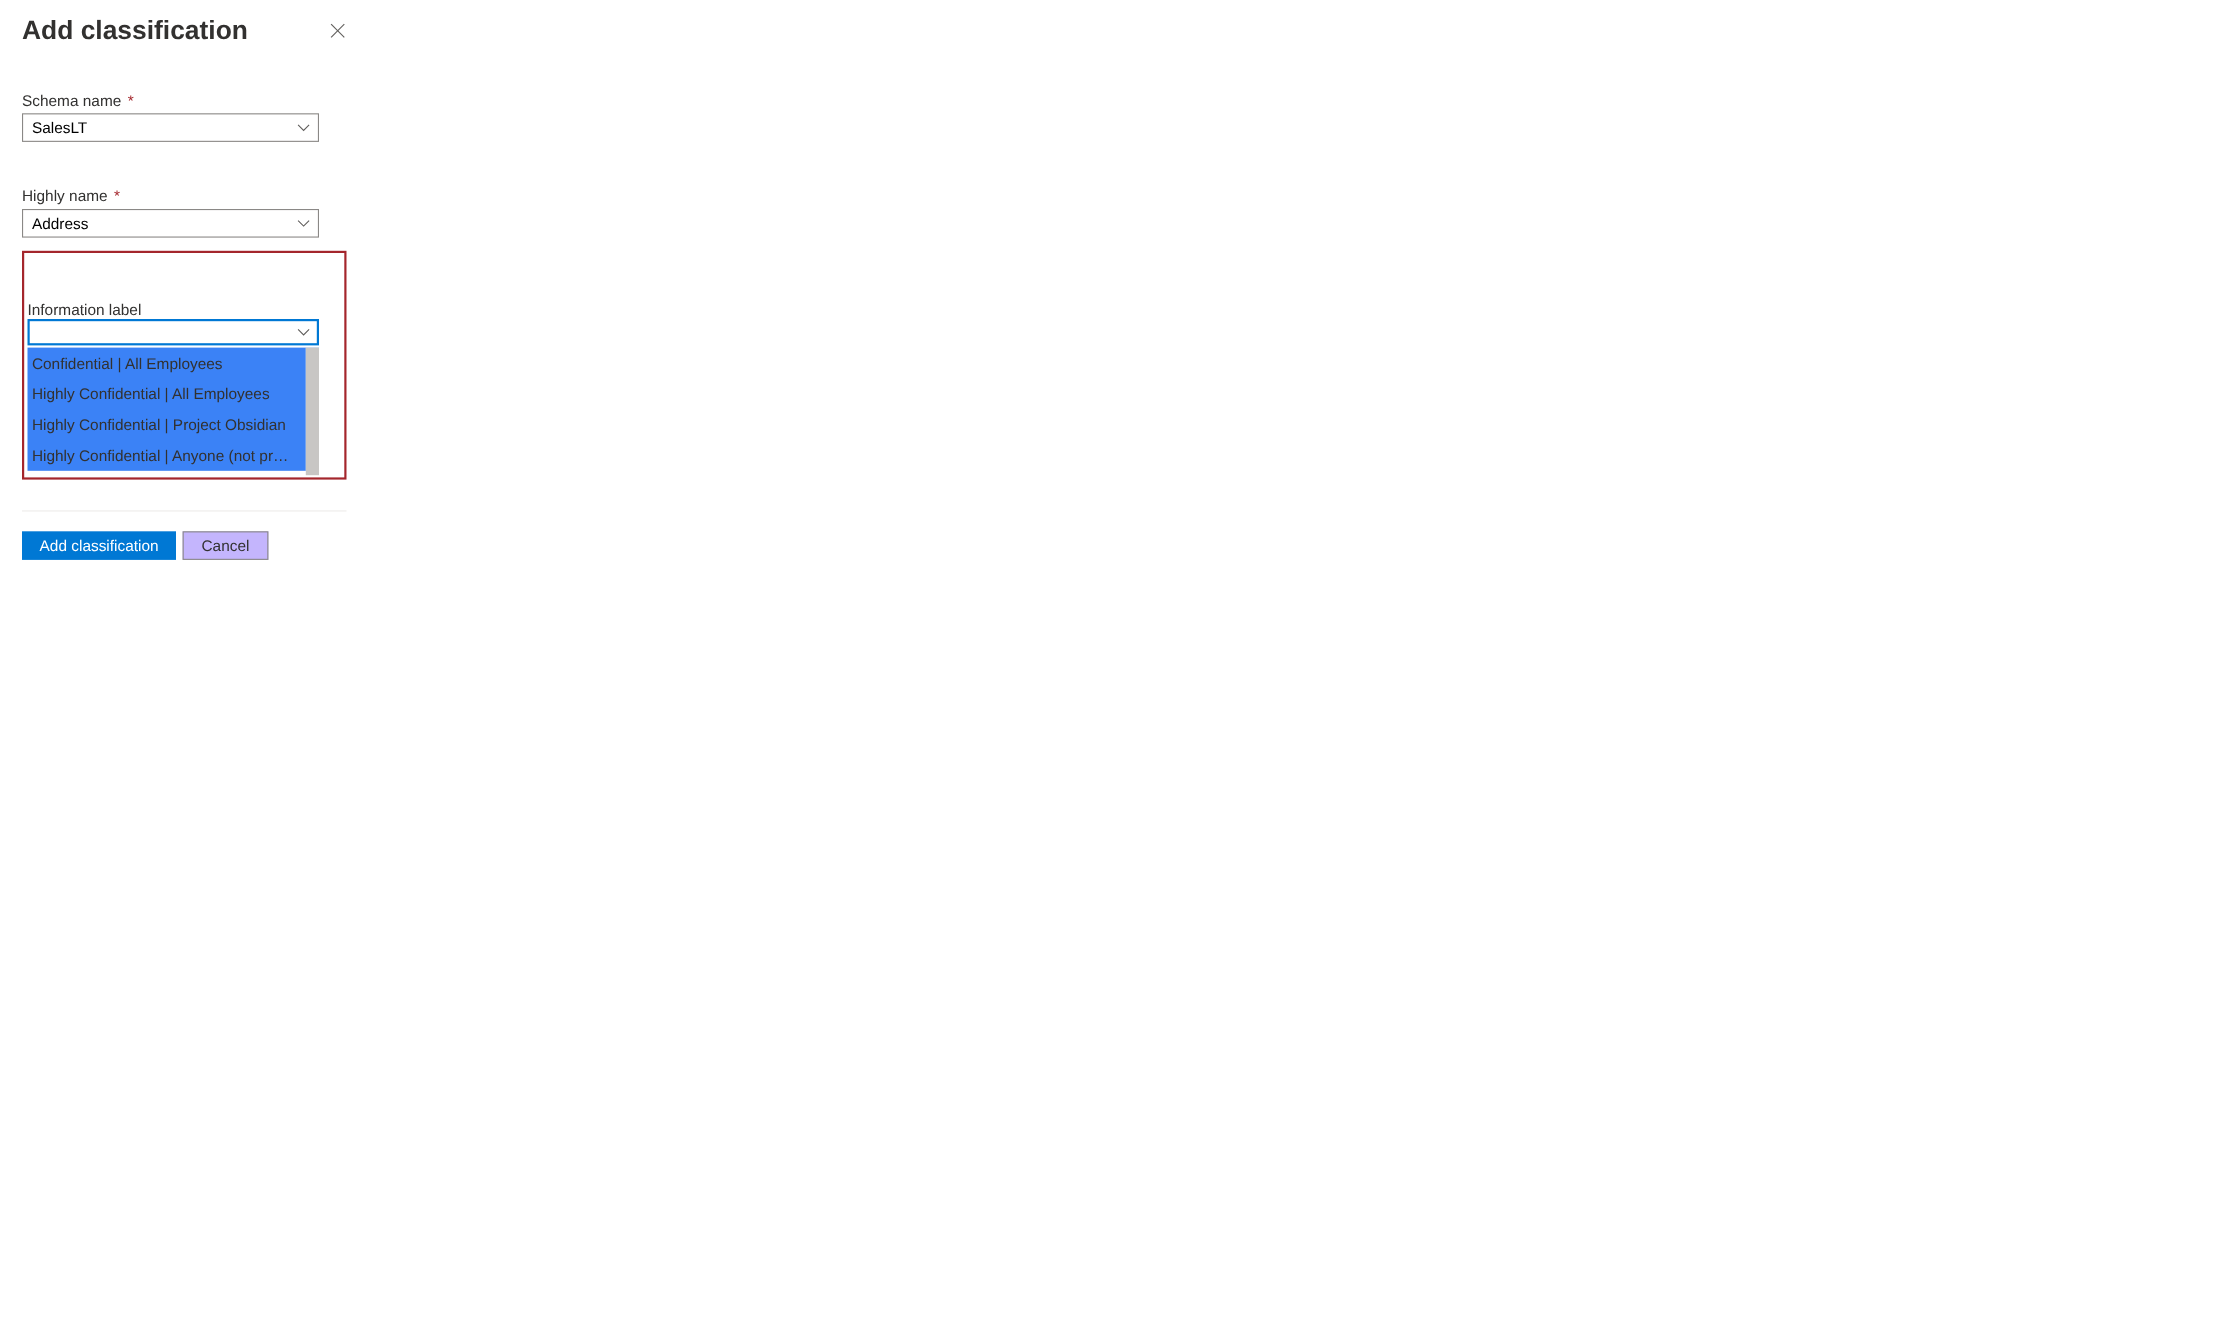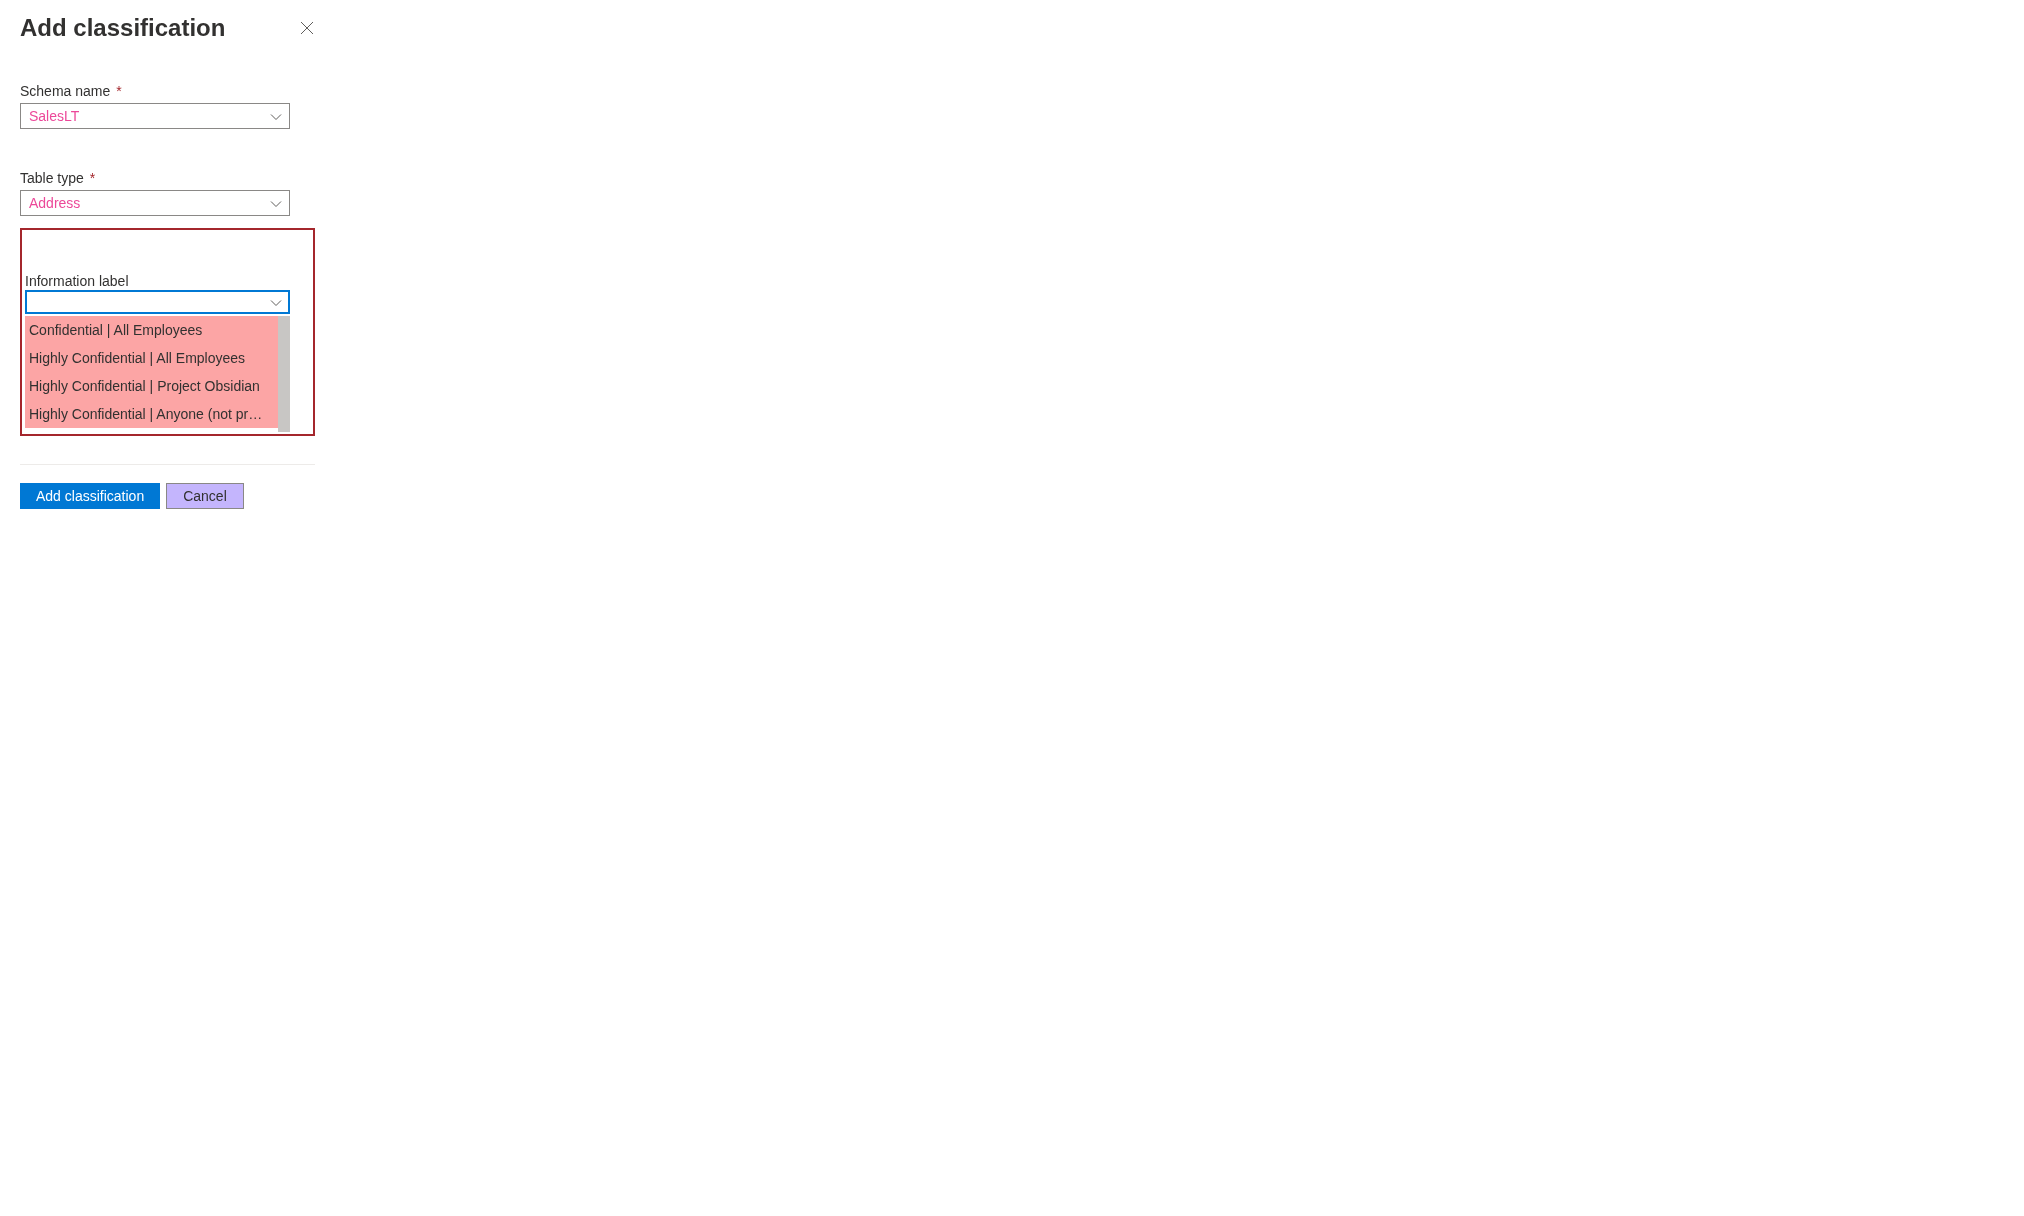--- a/index.html
+++ b/index.html
@@ -52,21 +52,21 @@
     .select-wrapper {
       position: relative;
       width: 270px;
     }
     .select-field {
       width: 100%;
       height: 26px;
       border: 1px solid #8a8886;
       background: #ffffff;
       font-size: 14px;
-      color: #ec4899;
+      color: #000000;
       padding: 2px 39px 2px 8px;
       cursor: pointer;
       font-family: inherit;
       text-align: left;
       display: flex;
       align-items: center;
     }
     .select-field.purple-border {
       border-color: #5c2d91;
     }
@@ -92,21 +92,21 @@
     }
     .highlight-box .select-wrapper {
       width: 265px;
     }
     .highlight-box .select-field.blue-border {
       height: 24px;
     }
     .dropdown-list {
       position: relative;
       width: 265px;
-      background: #fca5a5;
+      background: #3b82f6;
       margin-top: 2px;
     }
     .dropdown-option {
       padding: 6px 4px;
       font-size: 14px;
       color: #323130;
       cursor: pointer;
       white-space: nowrap;
       overflow: hidden;
       text-overflow: ellipsis;
@@ -182,21 +182,21 @@
       <span class="chevron">
         <svg width="12" height="8" viewBox="0 0 12 8">
             <path d="M1 1.5 L6 6.5 L11 1.5" stroke="currentColor" stroke-width="1" fill="none"></path>
           </svg>
       </span>
     </div>
   </div>
 
   <div class="field-group">
     <label class="field-label">
-      <span>Table type</span>
+      <span>Highly name</span>
       <span class="required">*</span>
     </label>
     <div class="select-wrapper">
       <div class="select-field">
         <span>Address</span>
       </div>
       <span class="chevron">
         <svg width="12" height="8" viewBox="0 0 12 8">
             <path d="M1 1.5 L6 6.5 L11 1.5" stroke="currentColor" stroke-width="1" fill="none"></path>
           </svg>

